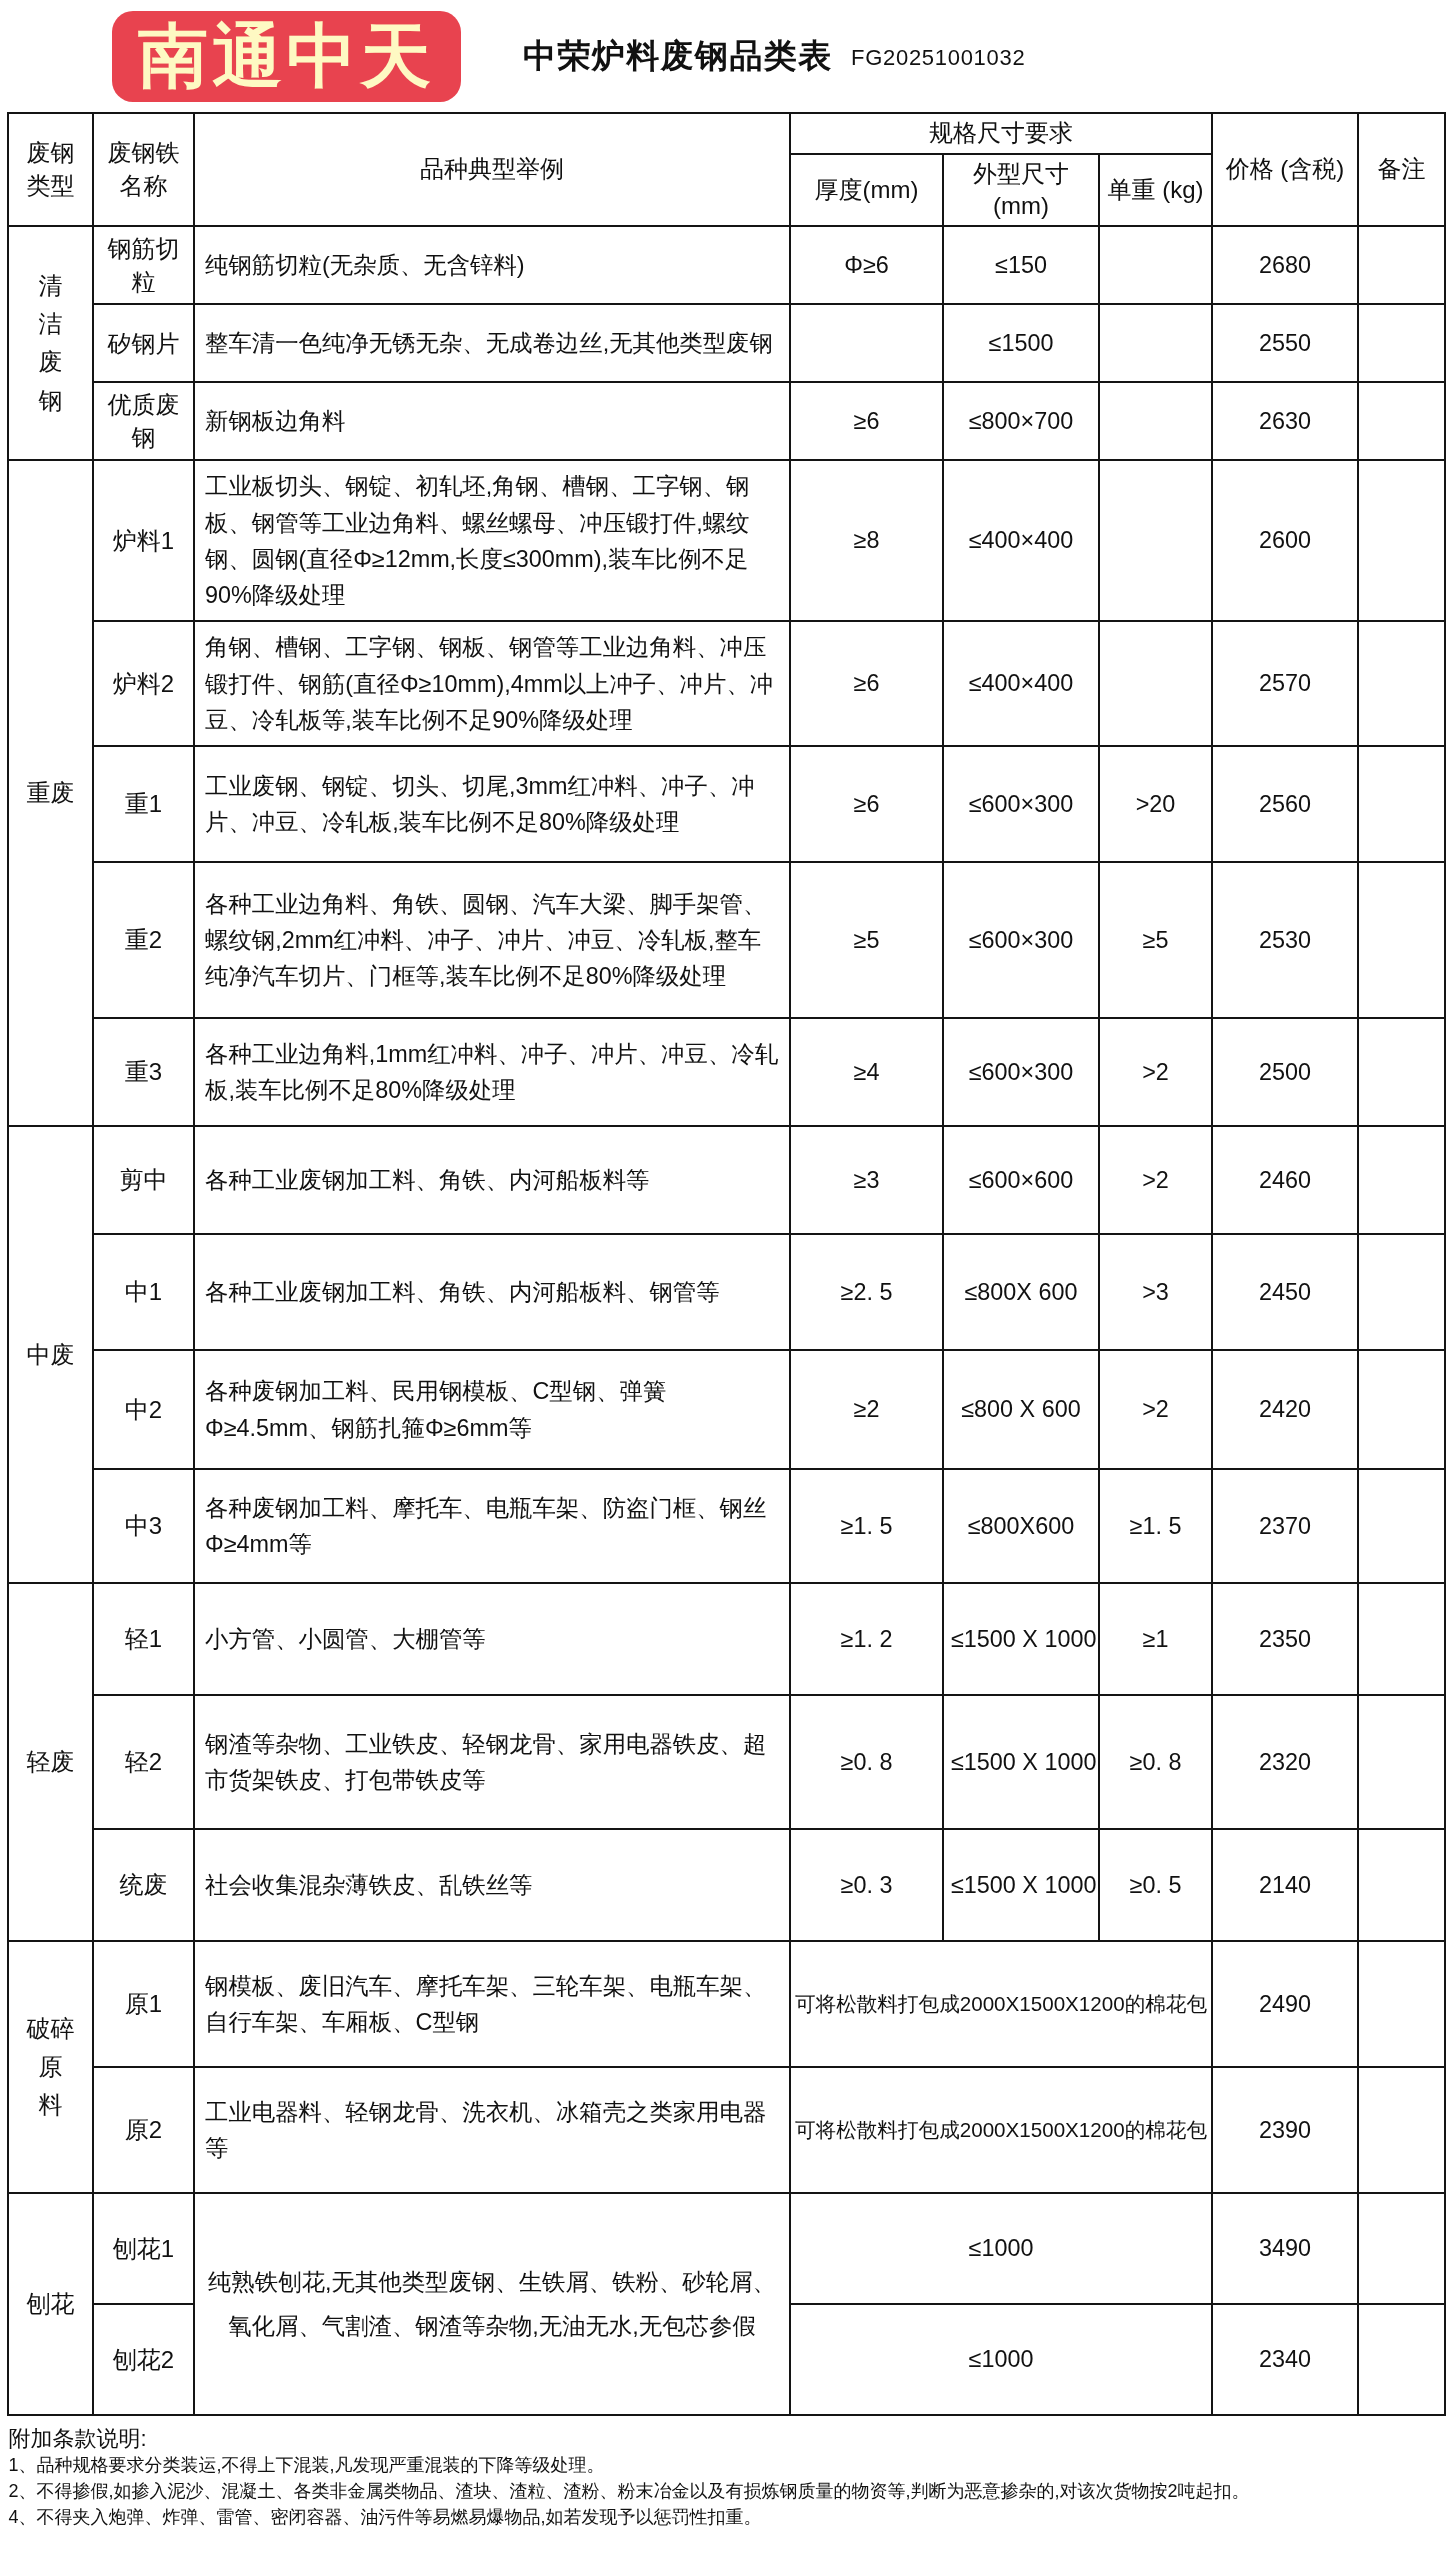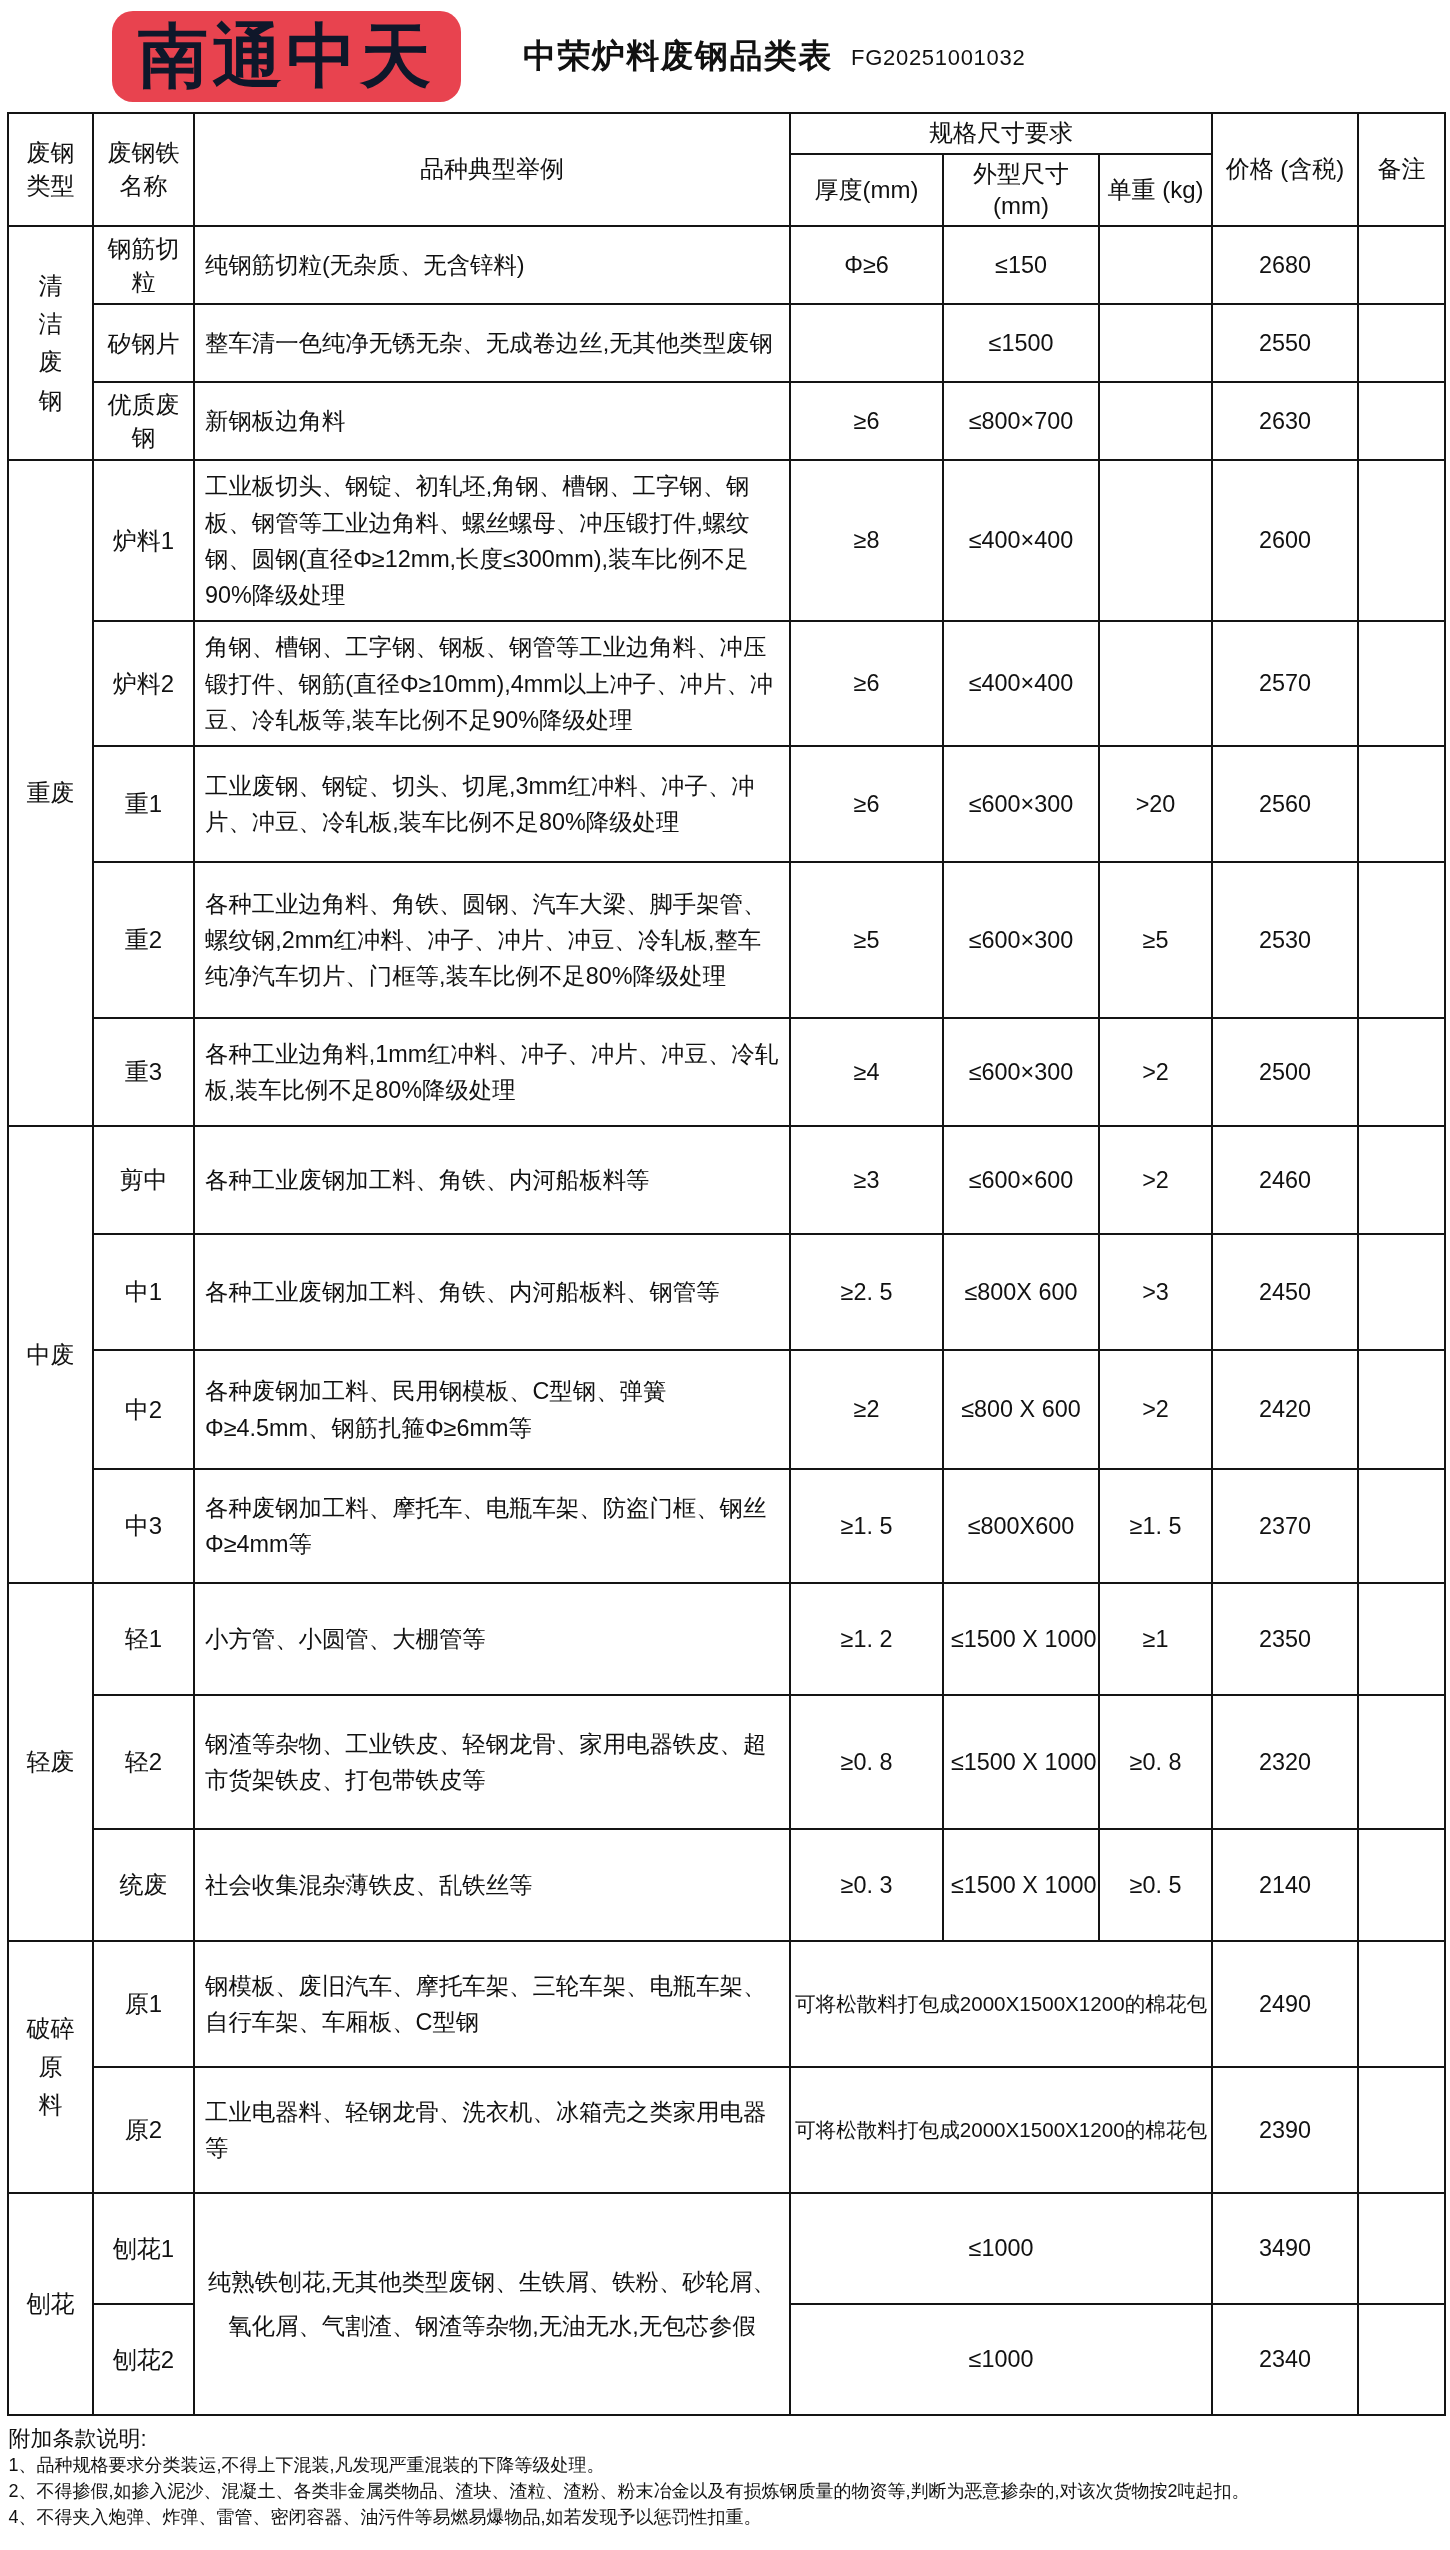--- a/index.html
+++ b/index.html
@@ -7,21 +7,21 @@
     width:1450px;height:2550px;
     font-family:"Liberation Sans","DejaVu Sans",sans-serif;
     color:#111;position:relative;overflow:hidden;
   }
   
   .top{
     height:112px;display:flex;align-items:center;
     padding-left:112px;box-sizing:border-box;gap:62px;
   }
   .logo{
-    background:#e8434f;color:#0f172a;
+    background:#e8434f;color:#fef9c3;
     border-radius:21px;
     width:349px;height:91px;
     display:flex;align-items:center;justify-content:center;
     font-size:70px;font-weight:bold;letter-spacing:4.3px;
     line-height:1;
   }
   .titlewrap{display:flex;align-items:center;gap:18.5px;}
   .doc-title{font-size:33px;font-weight:bold;letter-spacing:1.4px;}
   .doc-no{font-size:22px;font-weight:normal;letter-spacing:0.7px;padding-top:4.3px;}
   

